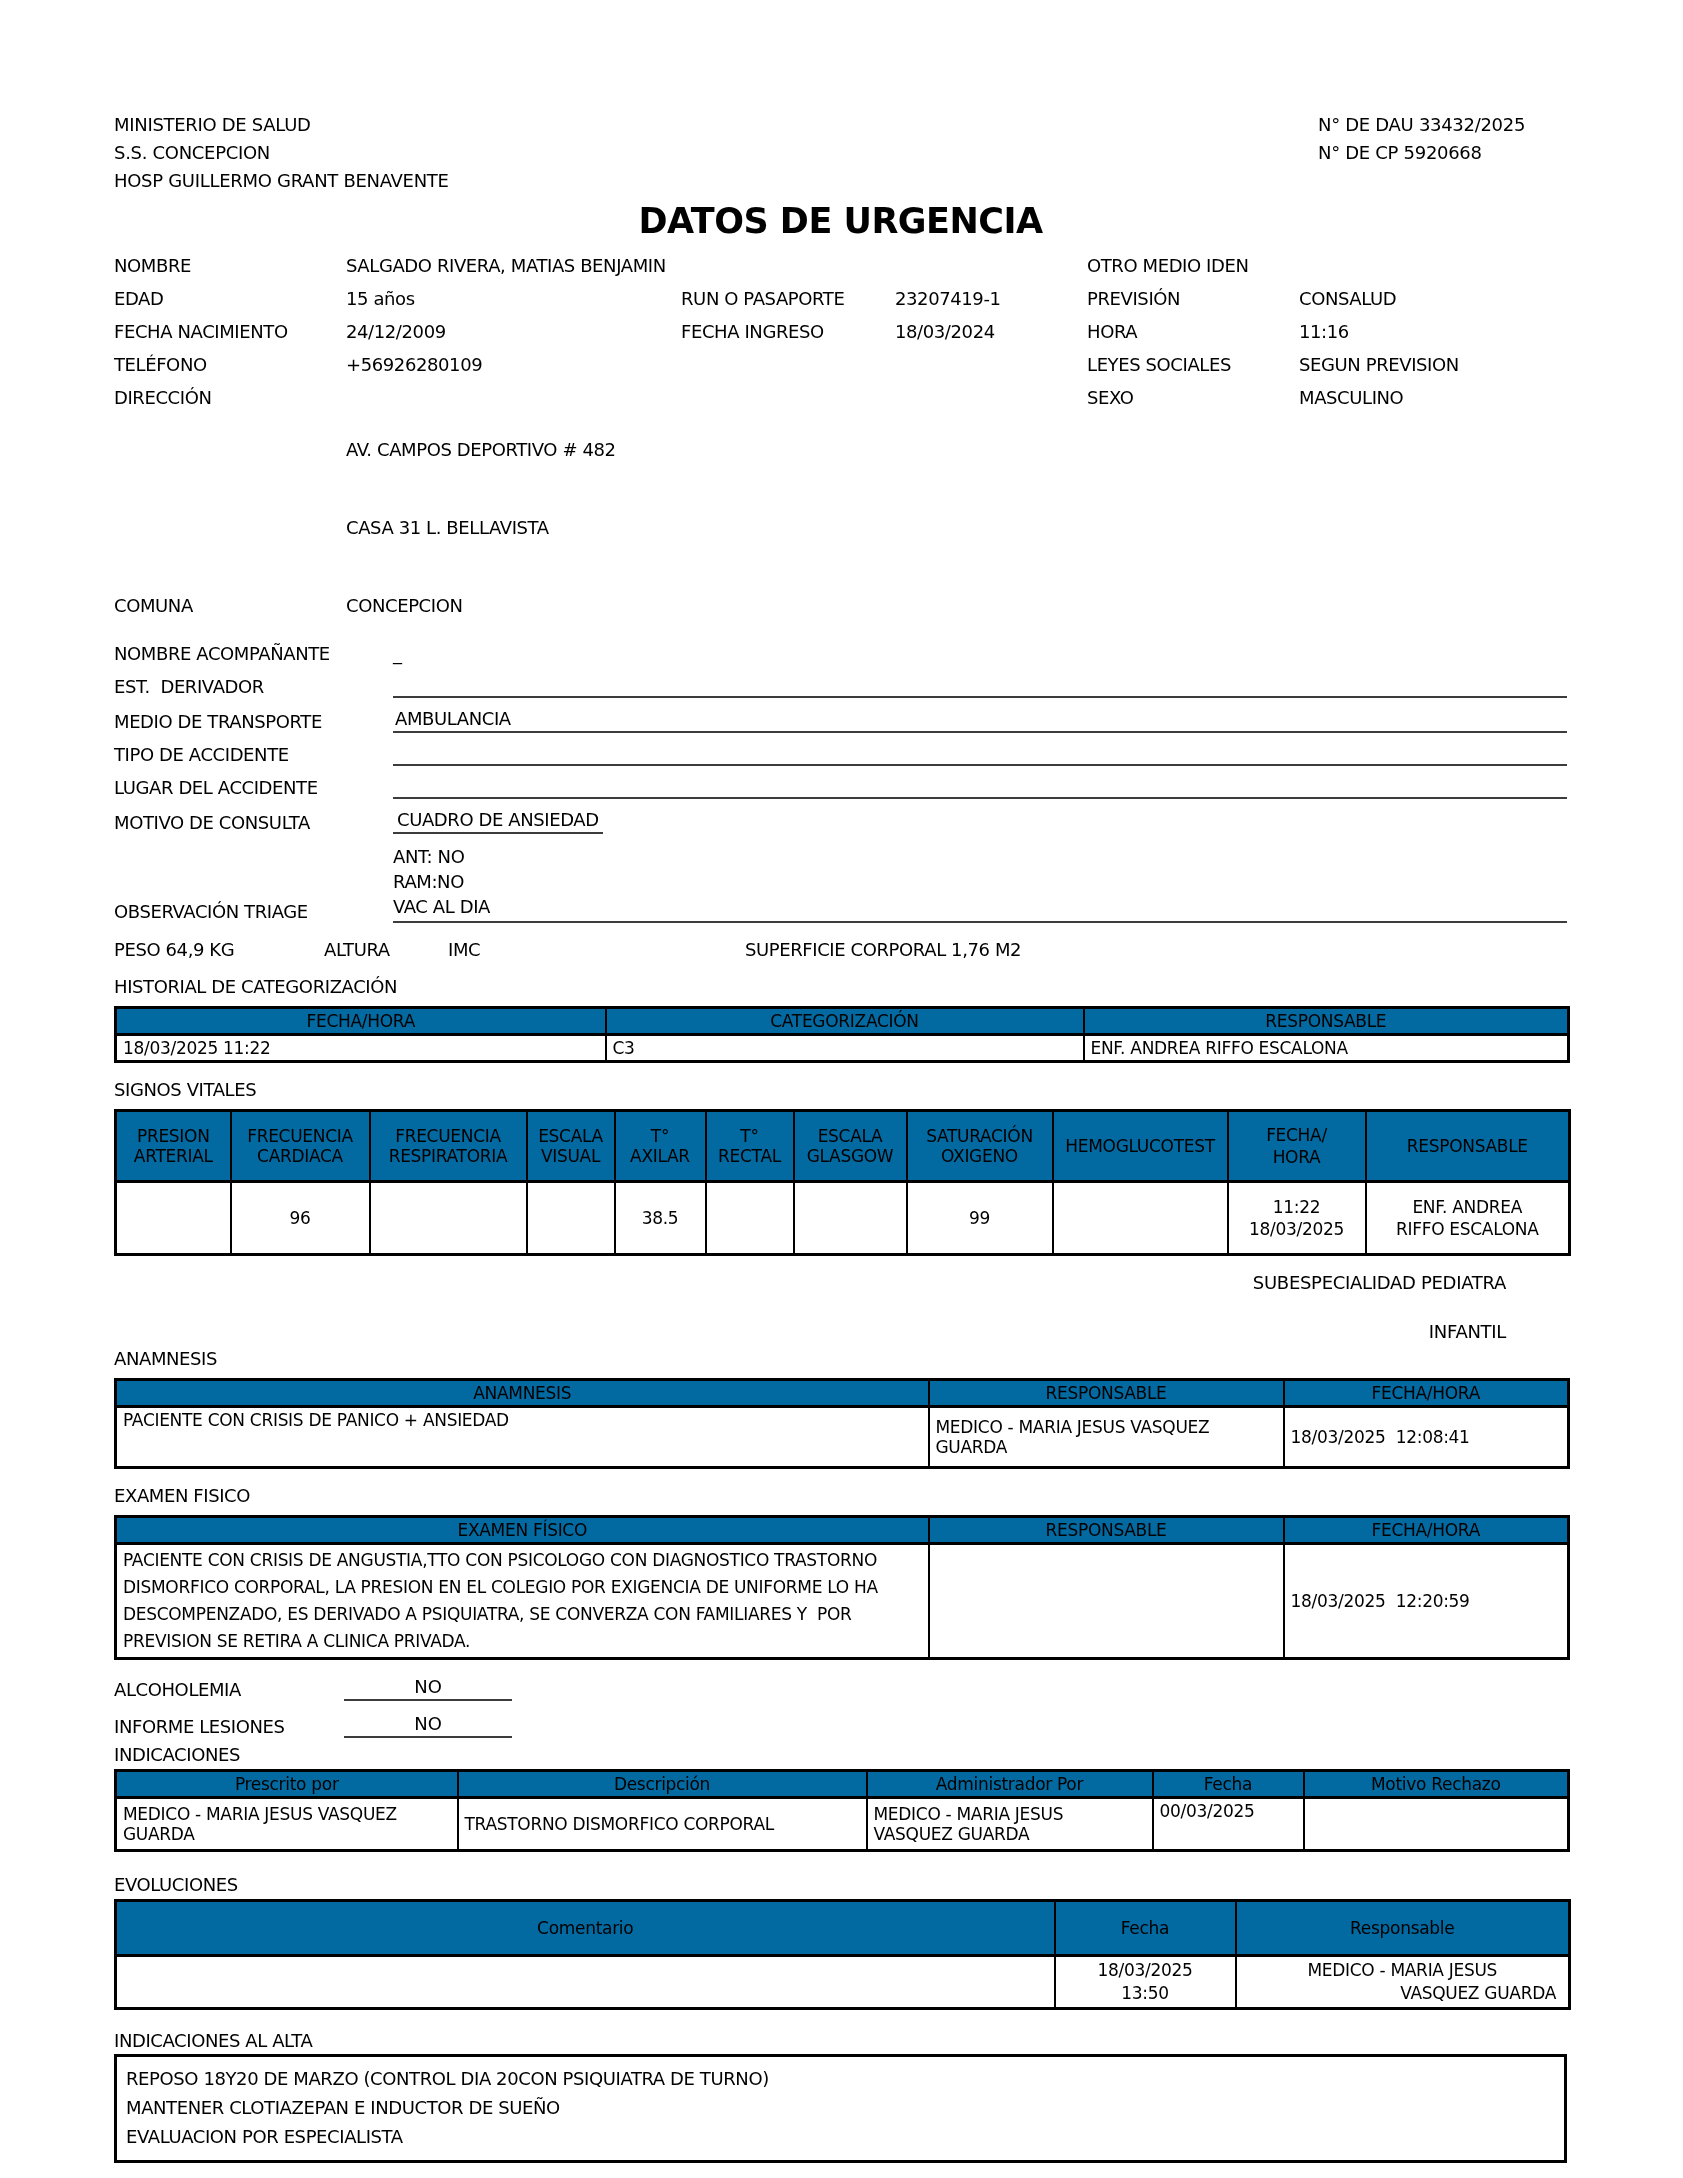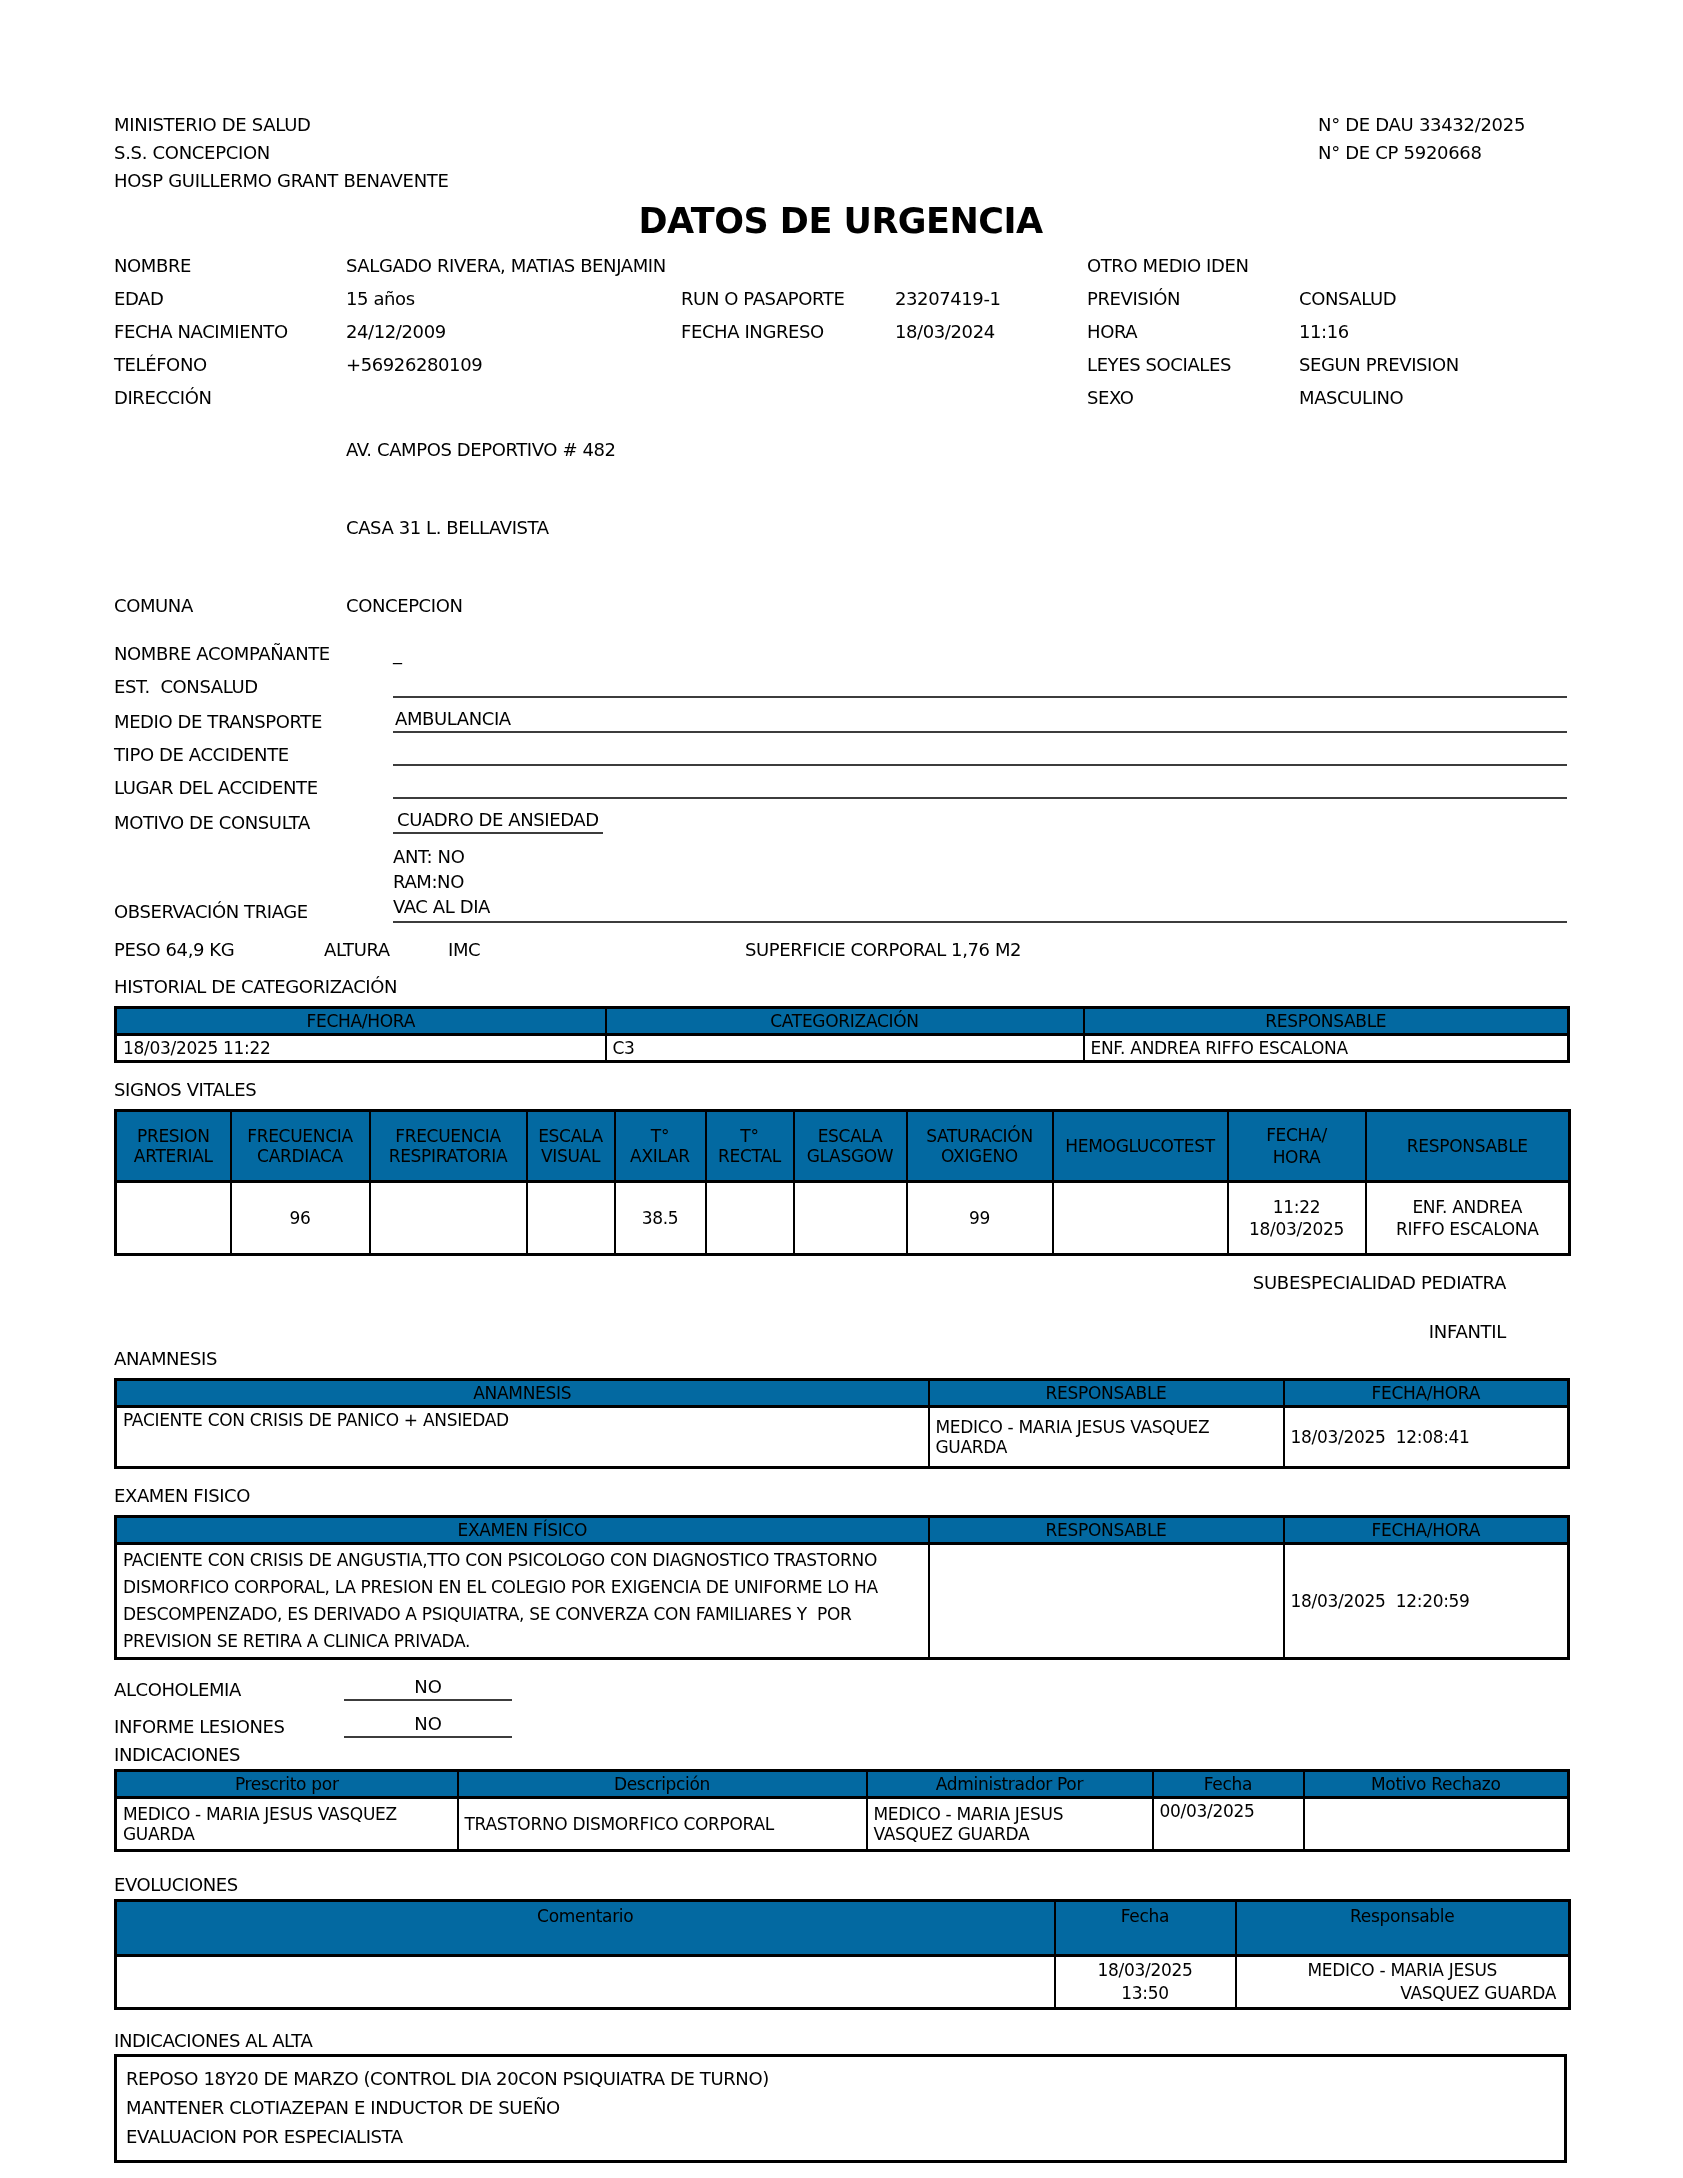--- a/index.html
+++ b/index.html
@@ -75,21 +75,21 @@
   .vit-2l div { line-height:22px; }
 
   .right-note { text-align:right; padding-right:61px; font-size:18px; letter-spacing:-0.3px; }
   .rn1 { margin-top:16px; }
   .rn2 { margin-top:28px; }
 
   .anam-row td { height:61px; }
   .exam-text { line-height:27px; }
 
   .ind-row td { height:53px; }
-  .evo-head th { height:55px; vertical-align:top; padding-top:4px; }
+  .evo-head th { height:55px; vertical-align:top; padding-top:16px; }
   .evo-row td { height:51px; }
   .evo-resp div { line-height:23px; }
   .evo-resp .l2 { text-align:right; padding-right:6px; }
   .evo-fec div  { line-height:23px; text-align:center; }
 
   .alta-box { border:3px solid #000; width:1453px; min-height:109px; padding:7px 9px; margin-top:3px; }
   .alta-box div { font-size:18px; line-height:29px; letter-spacing:-0.4px; }
 </style>
 </head>
 <body>
@@ -153,21 +153,21 @@
       <div class="pc2">CONCEPCION</div>
     </div>
   </div>
 
   <div class="fsection">
     <div class="fline">
       <div class="flbl">NOMBRE ACOMPAÑANTE</div>
       <div class="fval u-none">_</div>
     </div>
     <div class="fline">
-      <div class="flbl pre">EST.  CONSALUD</div>
+      <div class="flbl pre">EST.  DERIVADOR</div>
       <div class="fval u-full"></div>
     </div>
     <div class="fline">
       <div class="flbl">MEDIO DE TRANSPORTE</div>
       <div class="fval u-full">AMBULANCIA</div>
     </div>
     <div class="fline">
       <div class="flbl">TIPO DE ACCIDENTE</div>
       <div class="fval u-full"></div>
     </div>

